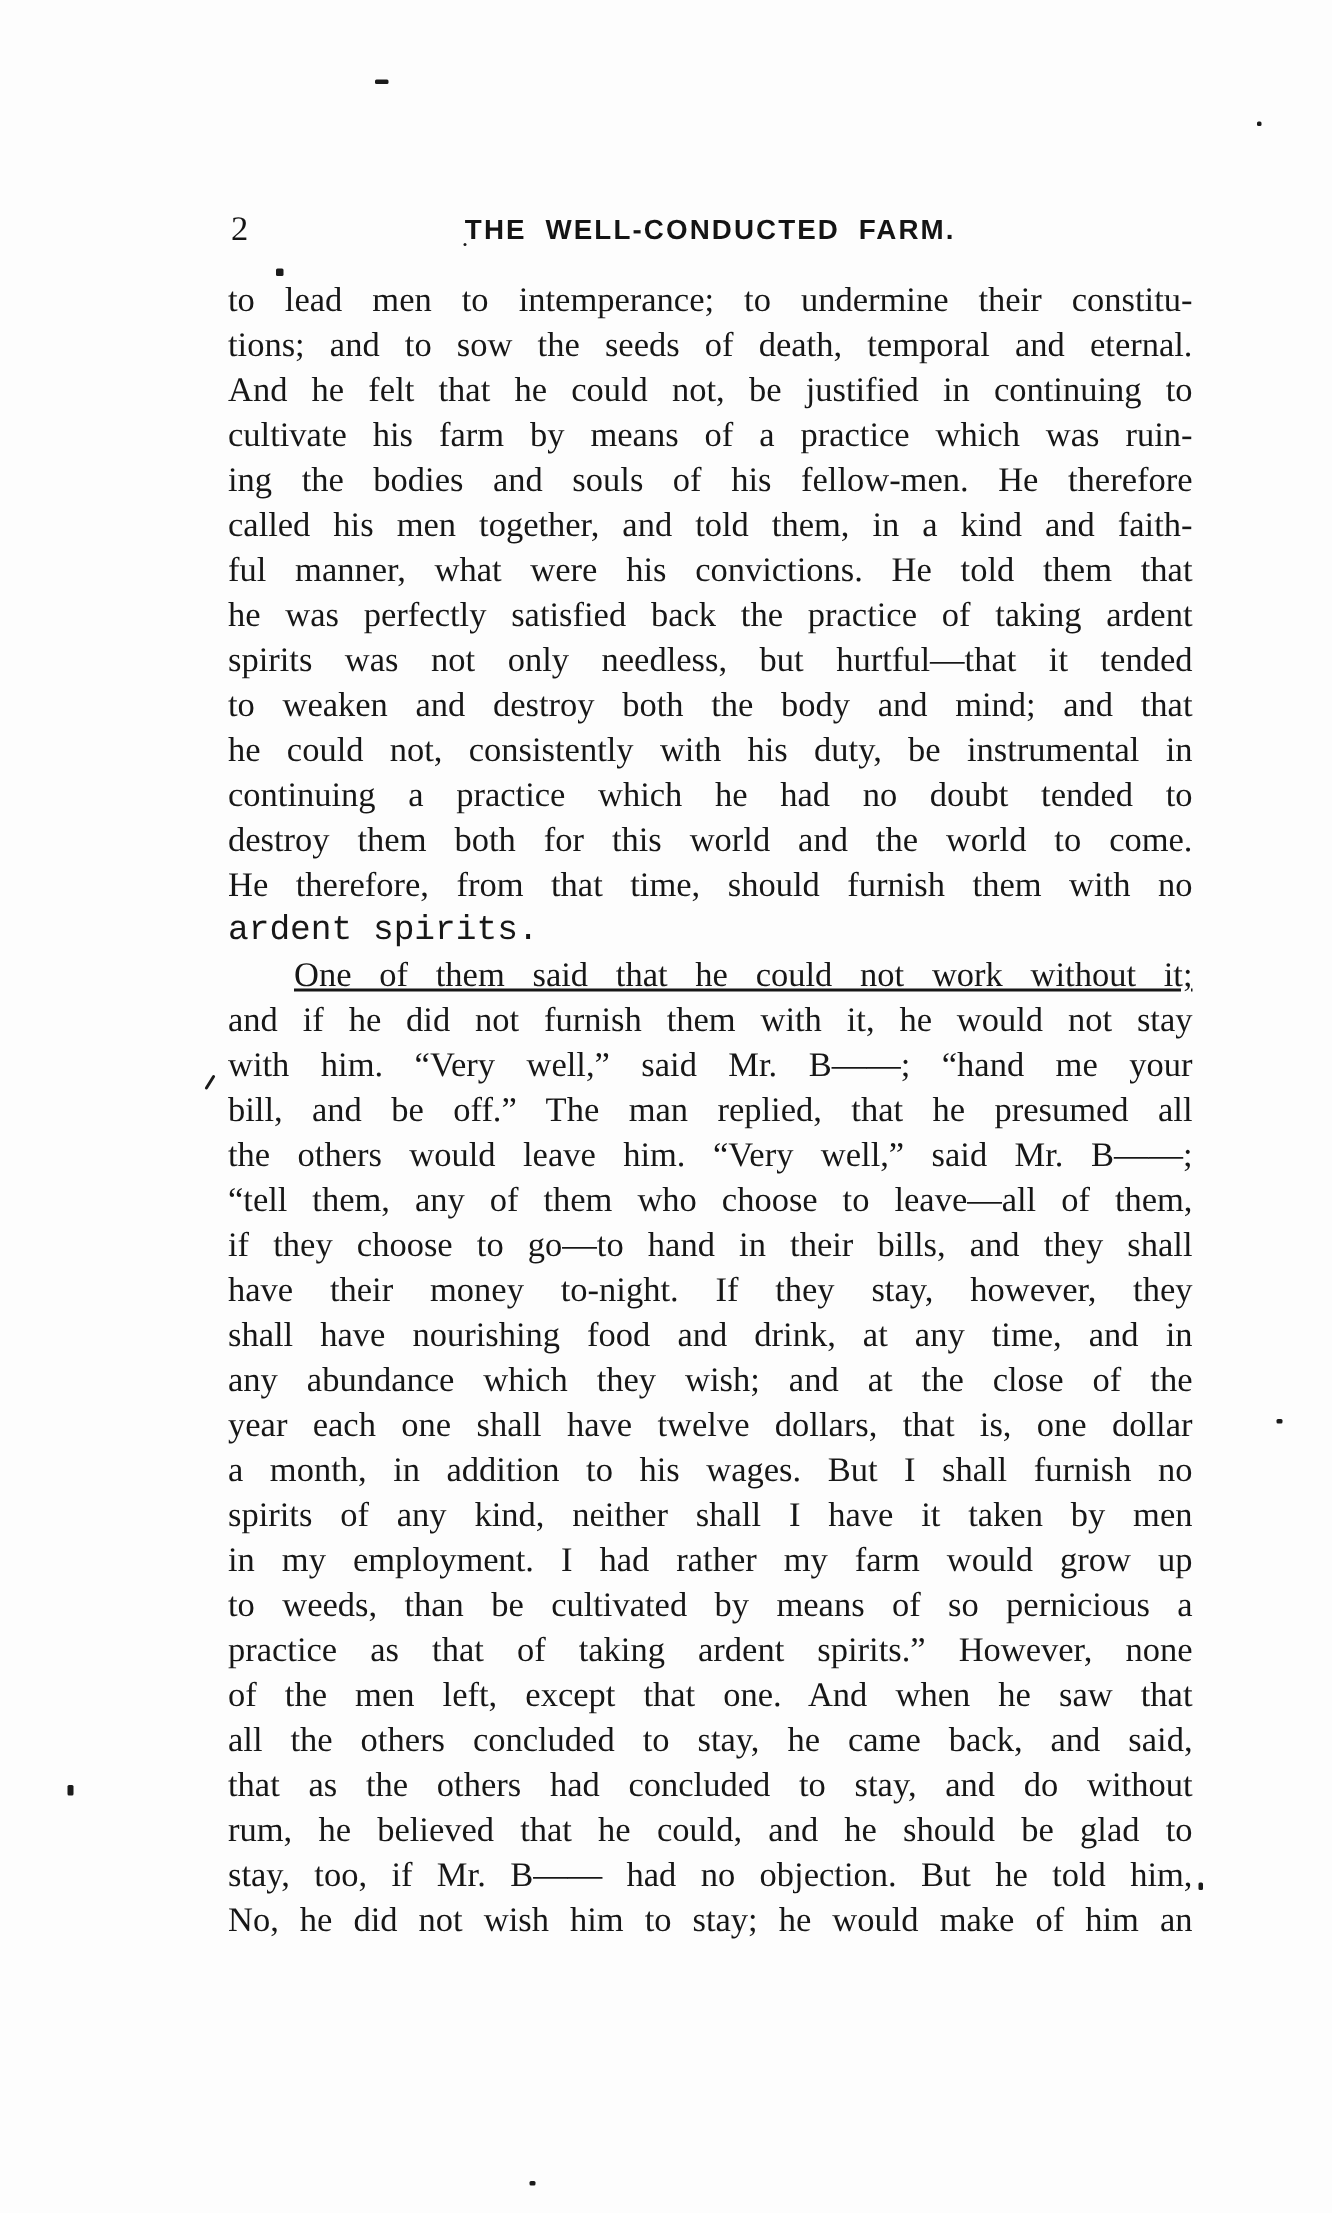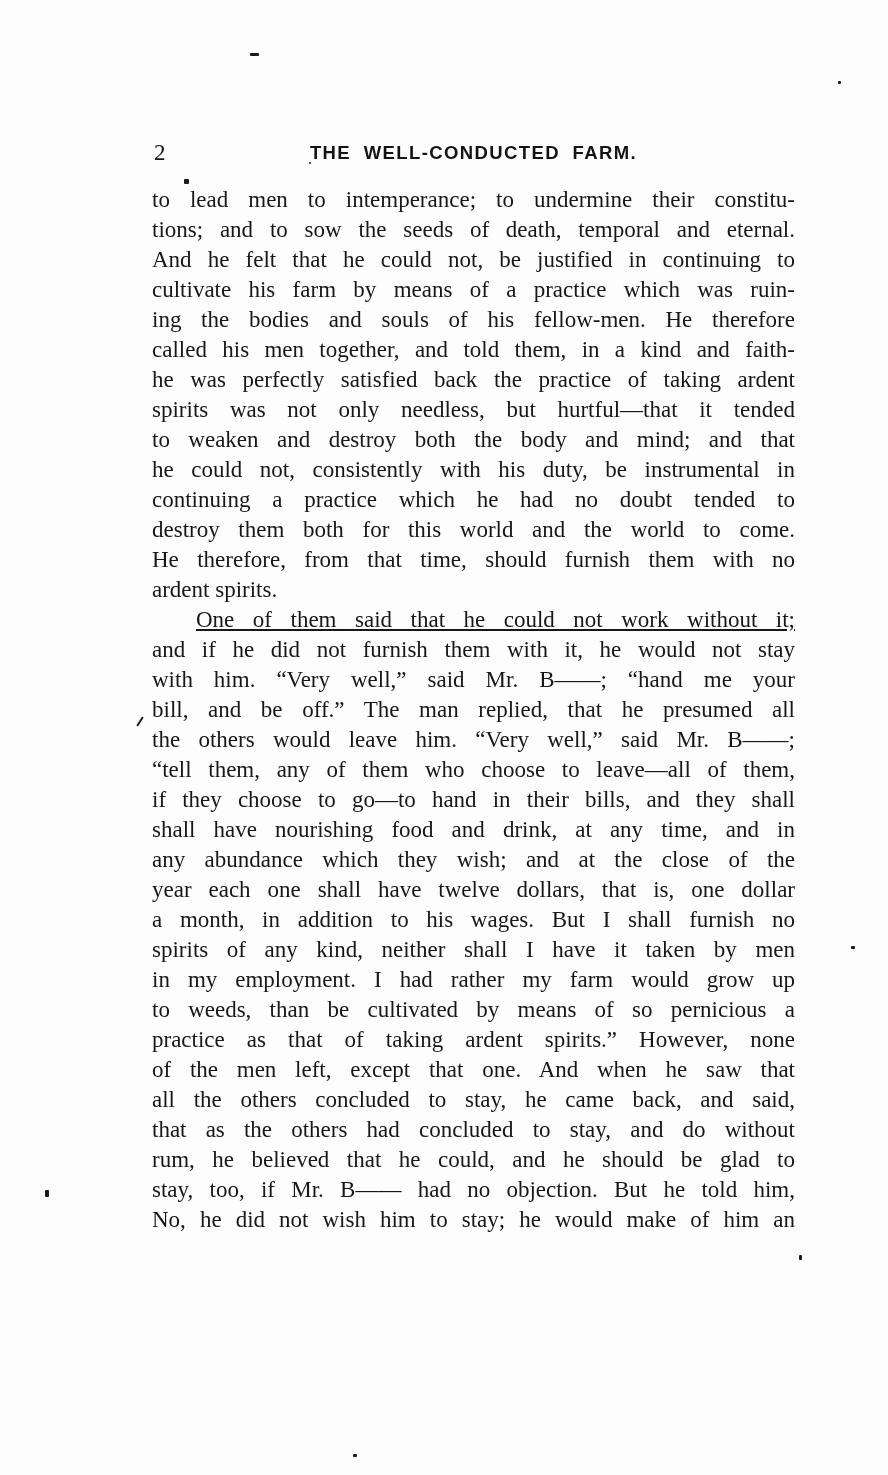--- a/index.html
+++ b/index.html
@@ -55,20 +55,21 @@
     color: #171717;
     text-align: justify;
     text-align-last: justify;
   }
   .line.indent {
     text-indent: 44px;
     text-decoration: underline;
   }
   .line.no-just {
     text-align-last: left;
+    font-family: Liberation Mono, monospace;
   }
   .speck {
     position: absolute;
     background: #1b1b1b;
     border-radius: 1px;
   }
 </style>
 </head>
 <body>
 
@@ -89,35 +90,37 @@
       <span class="pagenum">2</span>
       <div class="title">THE WELL-CONDUCTED FARM.</div>
     </div>
     <div class="body" id="body">
         <div class="line">to lead men to intemperance; to undermine their constitu-</div>
         <div class="line">tions; and to sow the seeds of death, temporal and eternal.</div>
         <div class="line">And he felt that he could not, be justified in continuing to</div>
         <div class="line">cultivate his farm by means of a practice which was ruin-</div>
         <div class="line">ing the bodies and souls of his fellow-men. He therefore</div>
         <div class="line">called his men together, and told them, in a kind and faith-</div>
+        <div class="line">ful manner, what were his convictions. He told them that</div>
         <div class="line">he was perfectly satisfied back the practice of taking ardent</div>
         <div class="line">spirits was not only needless, but hurtful—that it tended</div>
         <div class="line">to weaken and destroy both the body and mind; and that</div>
         <div class="line">he could not, consistently with his duty, be instrumental in</div>
         <div class="line">continuing a practice which he had no doubt tended to</div>
         <div class="line">destroy them both for this world and the world to come.</div>
         <div class="line">He therefore, from that time, should furnish them with no</div>
         <div class="line no-just">ardent spirits.</div>
         <div class="line indent">One of them said that he could not work without it;</div>
         <div class="line">and if he did not furnish them with it, he would not stay</div>
         <div class="line">with him. “Very well,” said Mr. B——; “hand me your</div>
         <div class="line">bill, and be off.” The man replied, that he presumed all</div>
         <div class="line">the others would leave him. “Very well,” said Mr. B——;</div>
         <div class="line">“tell them, any of them who choose to leave—all of them,</div>
         <div class="line">if they choose to go—to hand in their bills, and they shall</div>
+        <div class="line">have their money to-night. If they stay, however, they</div>
         <div class="line">shall have nourishing food and drink, at any time, and in</div>
         <div class="line">any abundance which they wish; and at the close of the</div>
         <div class="line">year each one shall have twelve dollars, that is, one dollar</div>
         <div class="line">a month, in addition to his wages. But I shall furnish no</div>
         <div class="line">spirits of any kind, neither shall I have it taken by men</div>
         <div class="line">in my employment. I had rather my farm would grow up</div>
         <div class="line">to weeds, than be cultivated by means of so pernicious a</div>
         <div class="line">practice as that of taking ardent spirits.” However, none</div>
         <div class="line">of the men left, except that one. And when he saw that</div>
         <div class="line">all the others concluded to stay, he came back, and said,</div>

